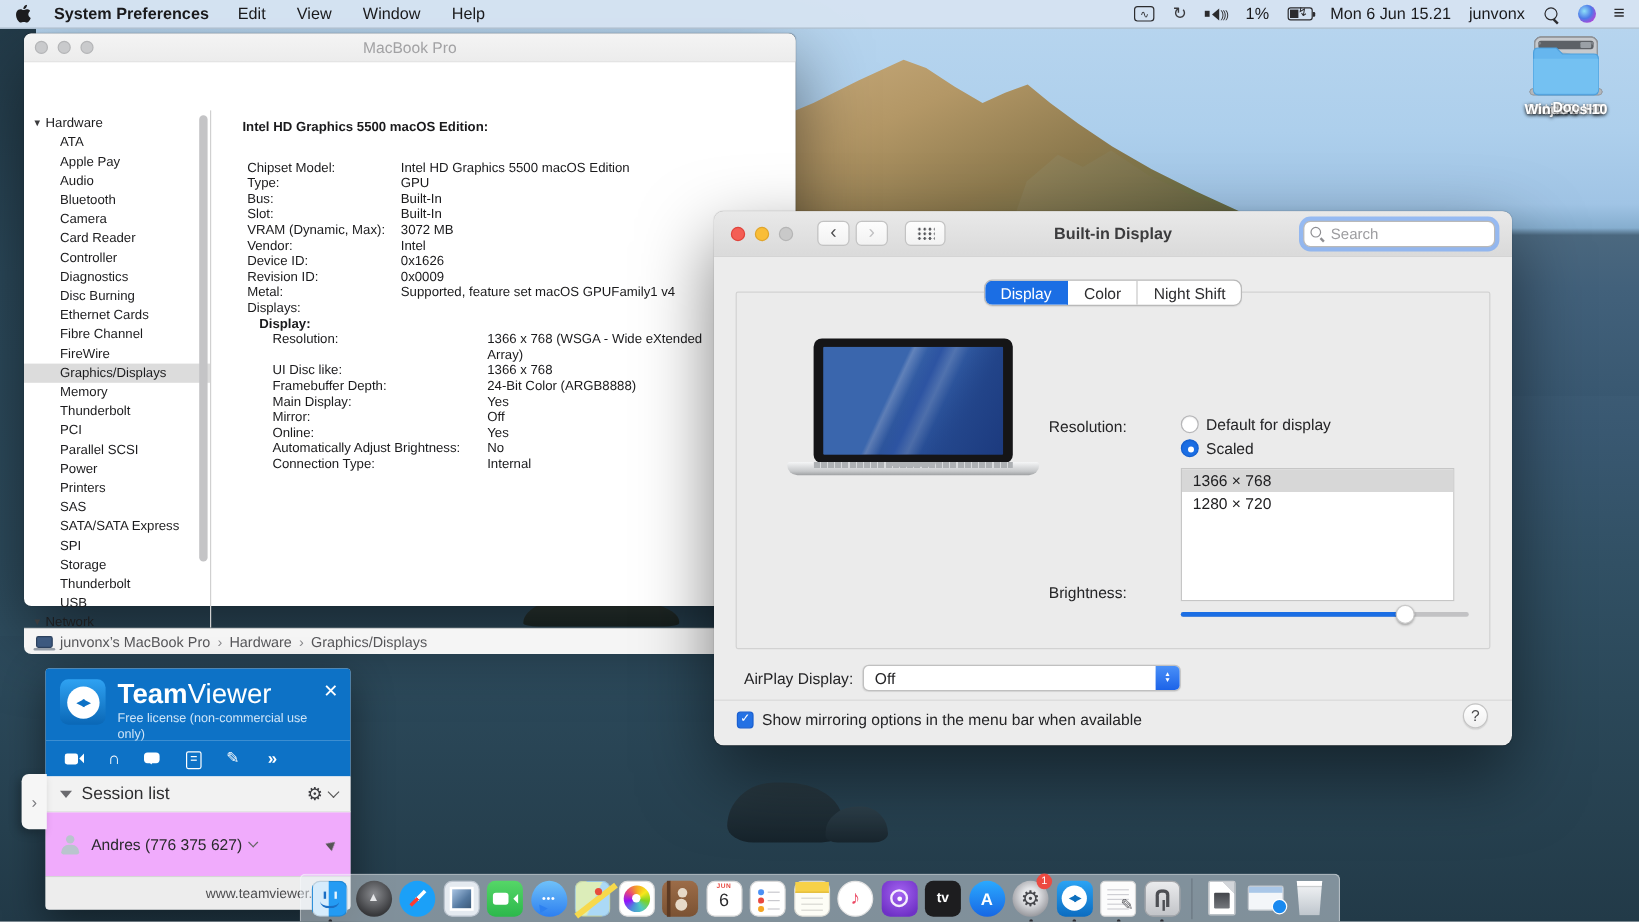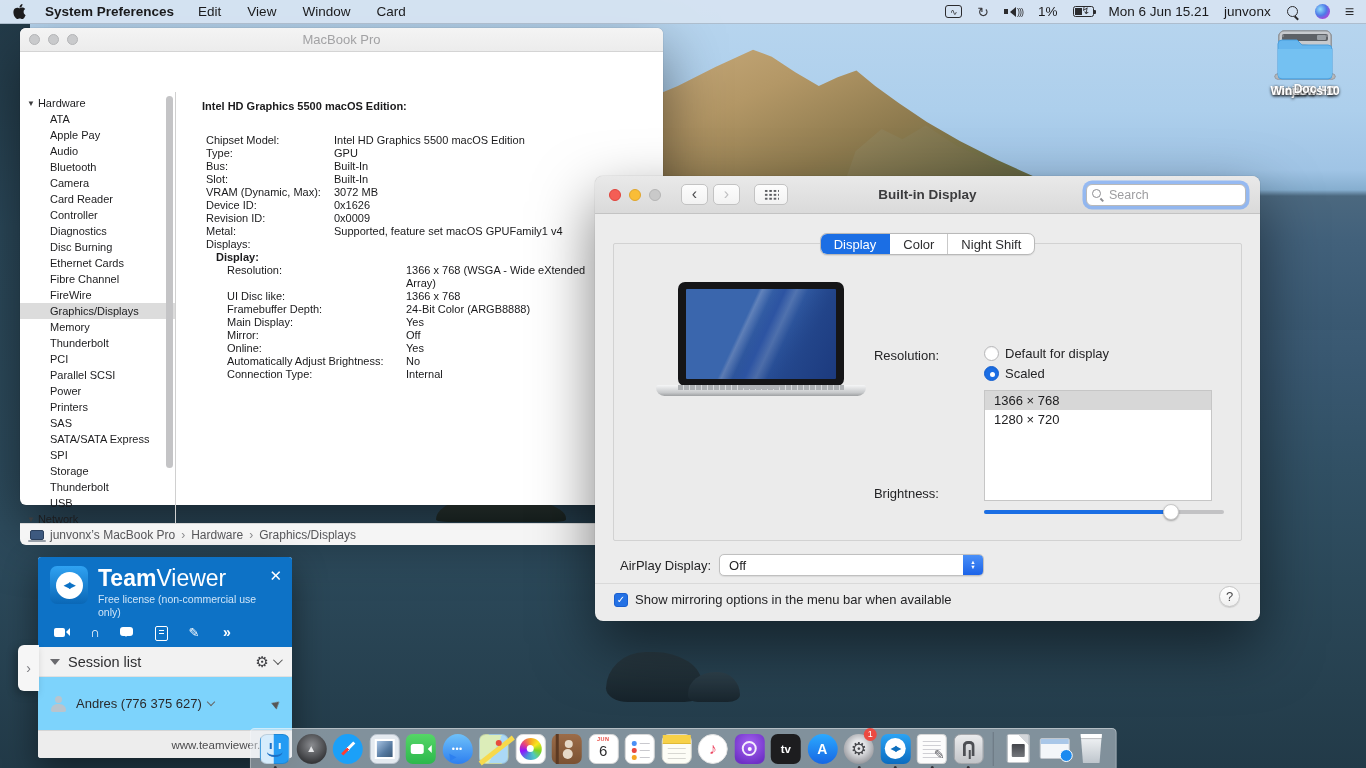--- a/index.html
+++ b/index.html
@@ -172,21 +172,21 @@
   .tvi-chat::before { content:""; position:absolute; left:0; top:1px; width:13px; height:9px; background:#fff; border-radius:3px; }
   .tvi-chat::after { content:""; position:absolute; left:3px; bottom:-1px; border:3px solid transparent; border-top:4px solid #fff; }
   .tvi-clip::before { content:""; position:absolute; left:2px; top:0; width:11px; height:13px; border:1.6px solid #fff; border-radius:2px; }
   .tvi-clip::after { content:""; position:absolute; left:6px; top:4px; width:4.5px; height:1.6px; background:#fff; box-shadow:0 3px 0 #fff; }
   .tvi-brush { font-size:13px; }
   .tvi-more { font-size:14px; font-weight:bold; }
   .tv-sess-head { height:30px; background:#f2f2f2; border-bottom:1px solid #e0e0e0; display:flex; align-items:center; padding:0 12px; color:#2e2e30; font-size:14.5px; }
   .tri-down { width:0; height:0; border-left:5px solid transparent; border-right:5px solid transparent; border-top:6px solid #6a6a6e; margin-right:8px; }
   .tv-gear { margin-left:auto; display:flex; align-items:center; gap:4px; color:#3c3c40; font-size:15px; }
   .chev { width:7px; height:7px; border-right:1.8px solid #555; border-bottom:1.8px solid #555; transform:rotate(45deg) translateY(-2px); }
-  .tv-sess-row { flex:1; background:#7dd3fc; display:flex; align-items:center; padding:0 12px; font-size:13px; color:#2a2a2c; }
+  .tv-sess-row { flex:1; background:#f0abfc; display:flex; align-items:center; padding:0 12px; font-size:13px; color:#2a2a2c; }
   .person { position:relative; width:17px; height:16px; margin-right:9px; }
   .person::before { content:""; position:absolute; left:5px; top:0; width:7px; height:7px; border-radius:50%; background:#b9c4cd; }
   .person::after { content:""; position:absolute; left:1px; bottom:0; width:15px; height:8px; border-radius:7px 7px 2px 2px; background:#b9c4cd; }
   .chev-sm { width:6px; height:6px; border-right:1.6px solid #666; border-bottom:1.6px solid #666; transform:rotate(45deg); margin-left:6px; margin-top:-3px; }
   .cursor-arrow { margin-left:auto; width:0; height:0; border-left:7px solid #555; border-top:4.5px solid transparent; border-bottom:4.5px solid transparent; transform:rotate(-40deg); filter:drop-shadow(0.5px 0.5px 0 #999); }
   .tv-foot { height:28px; background:#ededed; border-top:1px solid #d5d5d5; border-radius:0 0 3px 3px;
     display:flex; align-items:center; justify-content:flex-end; padding:0 10px; font-size:11.5px; color:#4c4c4e; }
   .tv-tab { position:absolute; left:-20px; top:88px; width:21px; height:46px; background:#f6f6f6; border-radius:6px 0 0 6px;
     box-shadow:-3px 3px 8px rgba(0,0,0,.25); display:flex; align-items:center; justify-content:center; color:#7c7c80; font-size:14px; }
 
@@ -291,21 +291,21 @@
     <svg width="15" height="15" viewBox="0 0 24 24">
         <path fill="#1c1c1e" d="M12.152 6.896c-.948 0-2.415-1.078-3.96-1.04-2.04.027-3.91 1.183-4.961 3.014-2.117 3.675-.546 9.103 1.519 12.09 1.013 1.454 2.208 3.09 3.792 3.03 1.52-.065 2.09-.987 3.935-.987 1.831 0 2.35.987 3.96.948 1.637-.026 2.676-1.48 3.676-2.948 1.156-1.688 1.636-3.325 1.662-3.415-.039-.013-3.182-1.221-3.22-4.857-.026-3.04 2.48-4.494 2.597-4.559-1.429-2.09-3.623-2.324-4.39-2.376-2-.156-3.675 1.09-4.61 1.09zM15.53 3.83c.843-1.012 1.4-2.427 1.245-3.83-1.207.052-2.662.805-3.532 1.818-.78.896-1.454 2.338-1.273 3.714 1.338.104 2.715-.688 3.559-1.701"></path>
       </svg>
   </span>
   <span class="appname">System Preferences</span>
   <span class="menus">
 
   <span class="menu-item">Edit</span>
       <span class="menu-item">View</span>
       <span class="menu-item">Window</span>
-      <span class="menu-item">Card</span>
+      <span class="menu-item">Help</span>
     </span>
   <span class="mb-right">
     <span class="mi act-icon">∿</span>
     <span class="mi tvm-icon">↻</span>
     <span class="mi">
         <span class="speaker"></span>
         <span class="spk-waves">)))</span>
       </span>
     <span>1%</span>
     <span class="mi bat">
@@ -463,20 +463,24 @@
           <div class="ir">
             <span class="l">Slot:</span>
             <span class="v">Built-In</span>
           </div>
 
           <div class="ir">
             <span class="l">VRAM (Dynamic, Max):</span>
             <span class="v">3072 MB</span>
           </div>
 
+          <div class="ir">
+            <span class="l">Vendor:</span>
+            <span class="v">Intel</span>
+          </div>
 
           <div class="ir">
             <span class="l">Device ID:</span>
             <span class="v">0x1626</span>
           </div>
 
           <div class="ir">
             <span class="l">Revision ID:</span>
             <span class="v">0x0009</span>
           </div>

